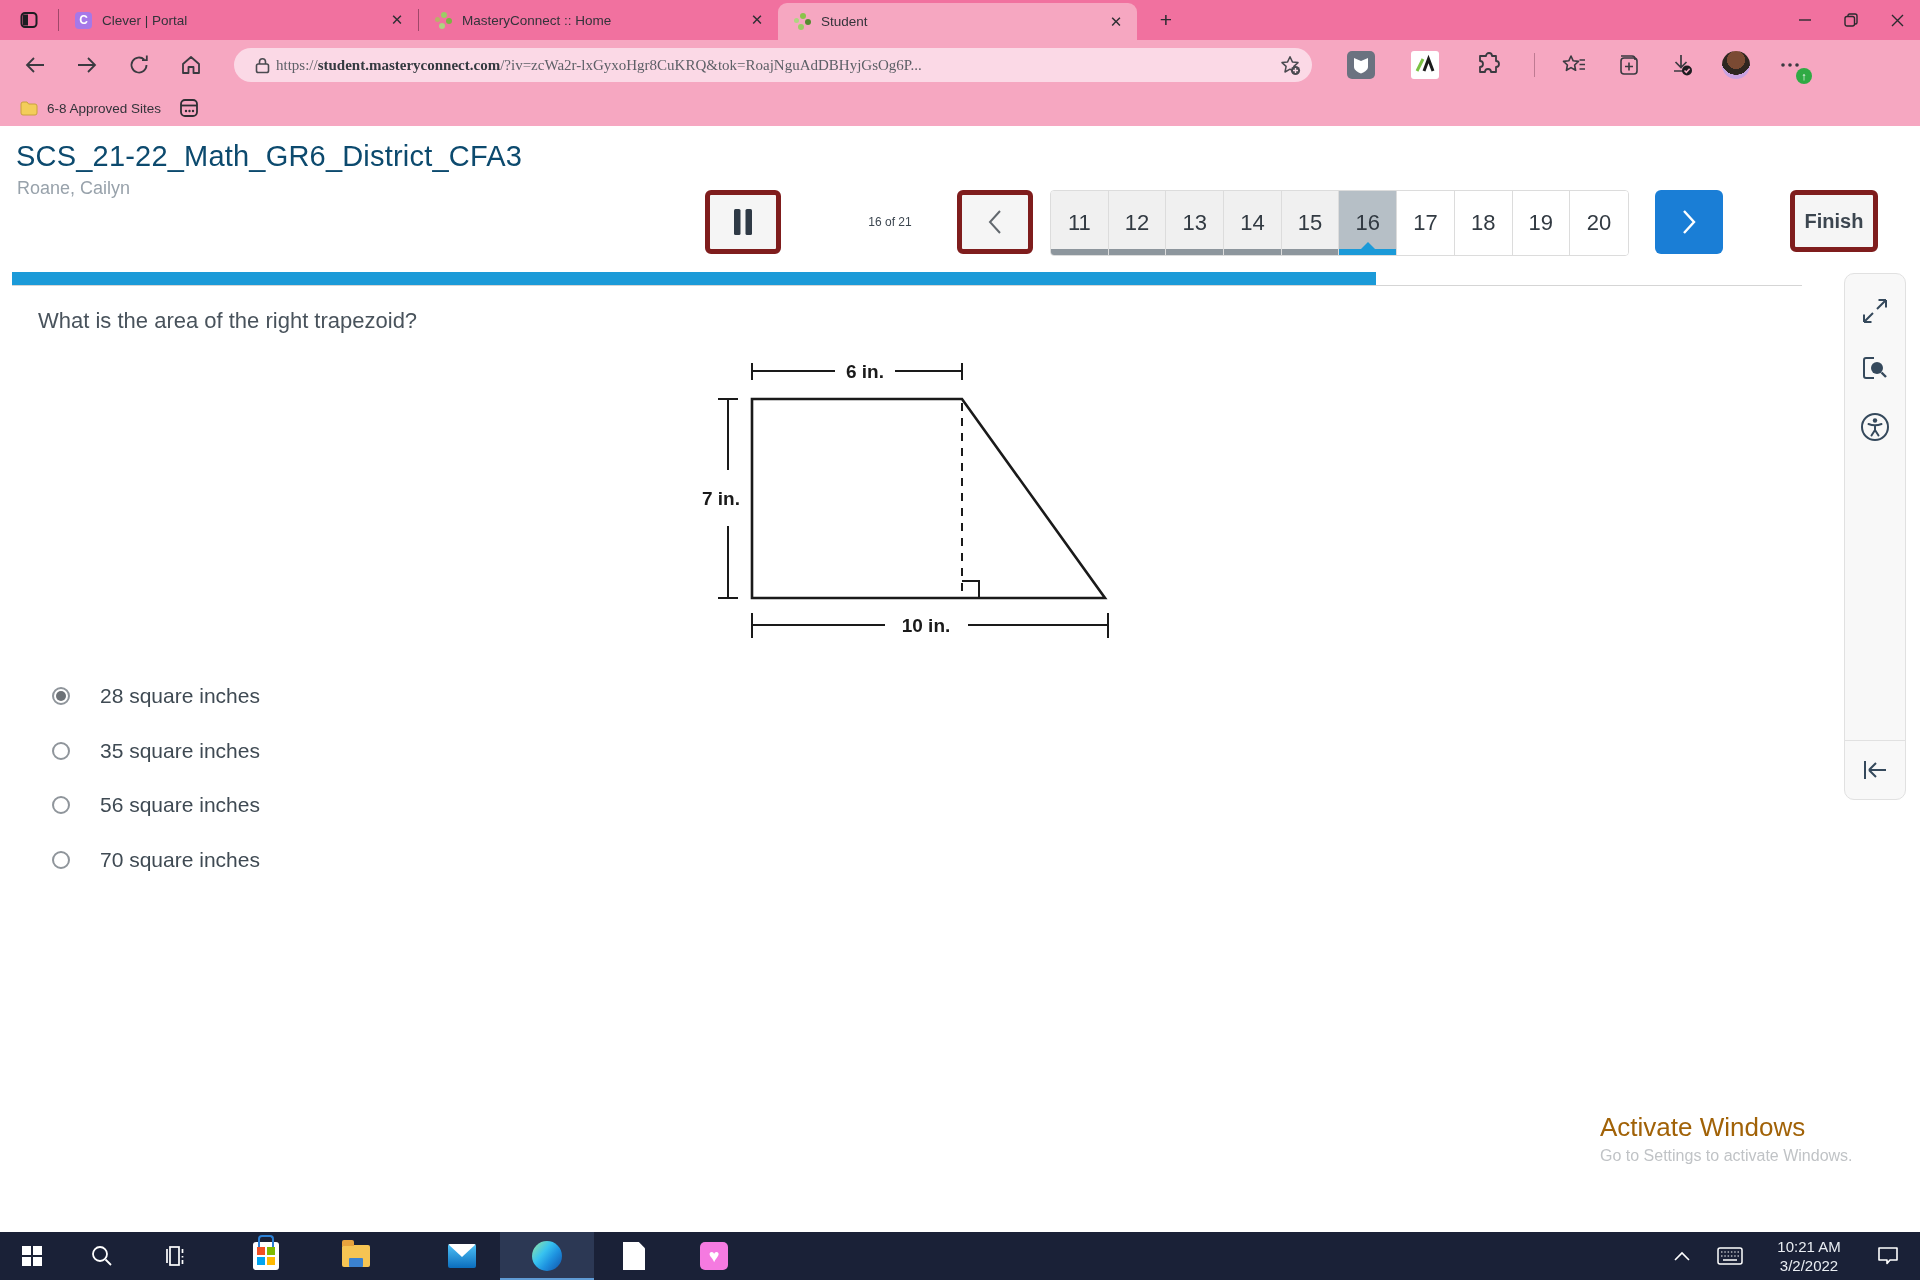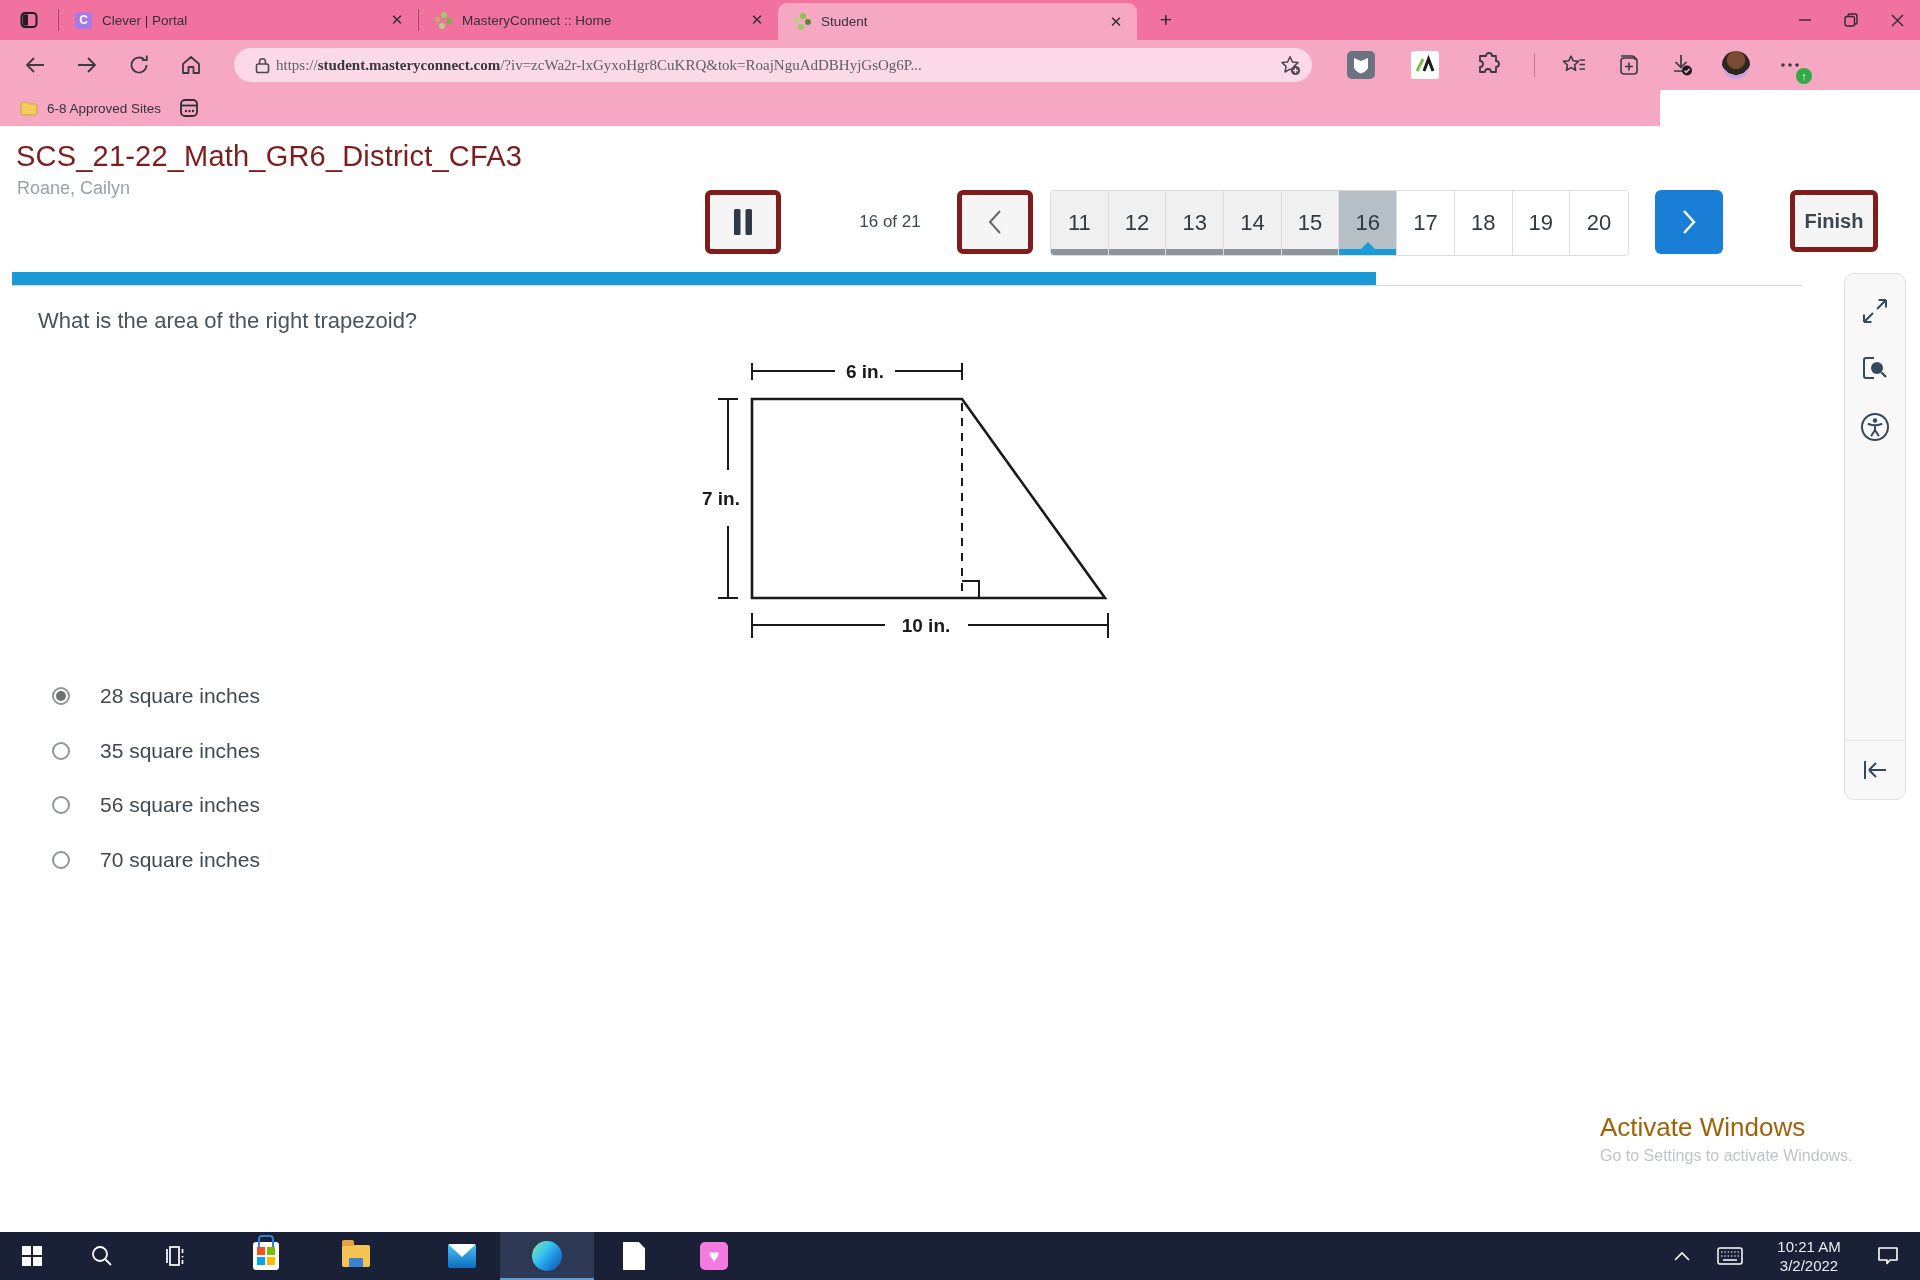--- a/index.html
+++ b/index.html
@@ -31,33 +31,33 @@
   .addressbar{width:1078px;height:34px;margin-left:26px;background:var(--pink-field,#fbd9e6);border-radius:17px;display:flex;align-items:center;padding:0 8px 0 14px;font-family:Liberation Serif, serif;}
   .url{flex:1;font-size:15px;color:#5d6067;white-space:nowrap;overflow:hidden;}
   .url b{color:#343a40;font-weight:bold;}
   .abtn{width:28px;height:28px;display:flex;align-items:center;justify-content:center;color:#4a4a50;}
   .extbtn{width:30px;height:30px;margin-left:34px;display:flex;align-items:center;justify-content:center;}
   .toolsep{width:1px;height:24px;background:rgba(90,40,60,.35);margin-left:30px;}
   .ribtn{width:30px;height:30px;margin-left:24px;display:flex;align-items:center;justify-content:center;color:#3a3a40;position:relative;}
   .avatar{width:28px;height:28px;border-radius:50%;background:radial-gradient(circle at 50% 32%,#7a4a33 0 38%,#2e2620 39% 62%,#c9a2e0 63%);}
   .badge-up{position:absolute;right:-7px;bottom:-4px;width:16px;height:16px;border-radius:50%;background:#2faa44;color:#fff;font-size:11px;display:flex;align-items:center;justify-content:center;}
 
-  .bookmarksbar{position:absolute;left:0;top:90px;width:1660px;height:36px;background:var(--pink-toolbar,#f6a7c1);display:flex;align-items:center;}
+  .bookmarksbar{position:absolute;left:0;top:90px;width:1920px;height:36px;background:var(--pink-toolbar,#f6a7c1);display:flex;align-items:center;}
   .bmitem{display:flex;align-items:center;gap:9px;margin-left:20px;font-size:13.5px;color:#33333a;}
   .bm-sidebar{margin-left:18px;color:#2e2e33;display:flex;align-items:center;}
 
   
   .content{position:absolute;left:0;top:126px;width:1920px;height:1106px;background:#fff;}
-  .testtitle{position:absolute;left:16px;top:14px;font-size:29px;color:#7f1d1d;letter-spacing:.2px;}
+  .testtitle{position:absolute;left:16px;top:14px;font-size:29px;color:#0c4a6e;letter-spacing:.2px;}
   .student{position:absolute;left:17px;top:52px;font-size:18px;color:#98a2ab;}
   .ctrlrow{position:absolute;left:0;top:62px;width:1920px;height:66px;}
   .graybtn{position:absolute;background:#f5f5f5;border:5px solid #7f1d1d;border-radius:6px;display:flex;align-items:center;justify-content:center;font-weight:bold;}
   #pausebtn{left:705px;top:2px;width:76px;height:64px;}
   #prevbtn{left:957px;top:2px;width:76px;height:64px;color:#62686e;}
-  .counter{position:absolute;left:830px;top:2px;width:120px;height:64px;display:flex;align-items:center;justify-content:center;font-size:17px;color:#3c4650;}
+  .counter{position:absolute;left:830px;top:2px;width:120px;height:64px;display:flex;align-items:center;justify-content:center;font-size:12px;color:#3c4650;}
   .pages{position:absolute;left:1050px;top:2px;height:66px;display:flex;border-radius:4px;overflow:hidden;border:1px solid #dcdcdc;}
   .page{width:57.7px;height:100%;display:flex;align-items:center;justify-content:center;font-size:22px;color:#323a42;background:#fff;border-right:1px solid #dcdcdc;position:relative;}
   .page:last-child{border-right:none;}
   .page.answered{background:#f0f0f0;box-shadow:inset 0 -6px 0 #8d969d;}
   .page.current{background:#b6bfc6;box-shadow:inset 0 -6px 0 var(--blue-progress,#1b9ad8);}
   .page.current::after{content:"";position:absolute;bottom:6px;left:50%;transform:translateX(-50%);border:7px solid transparent;border-bottom:7px solid var(--blue-progress,#1b9ad8);border-top:none;}
   #nextbtn{position:absolute;left:1655px;top:2px;width:68px;height:64px;background:var(--blue-accent,#1a7ed6);border-radius:6px;display:flex;align-items:center;justify-content:center;color:#fff;}
   #finishbtn{left:1790px;top:2px;width:88px;height:62px;font-size:20px;color:#3c4650;}
   .progress{position:absolute;left:12px;top:146px;width:1790px;height:14px;border-bottom:1px solid #d5d5d5;}
   .progress .fill{height:13px;background:var(--blue-progress,#1b9ad8);width:76%;}

